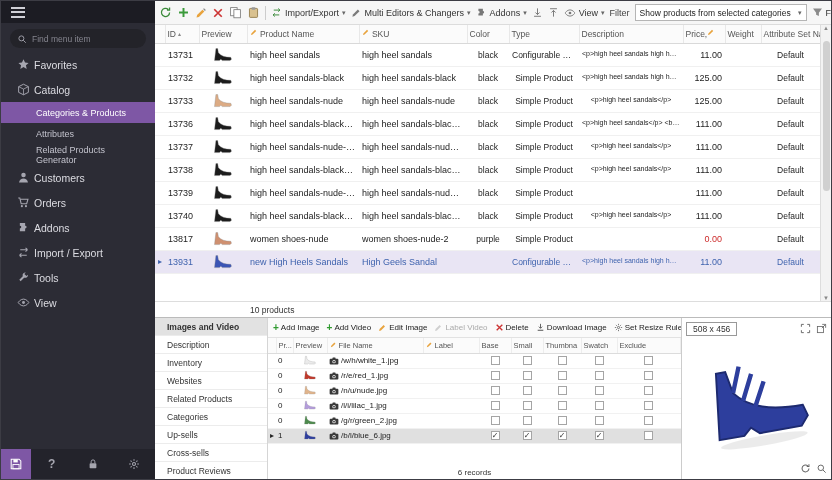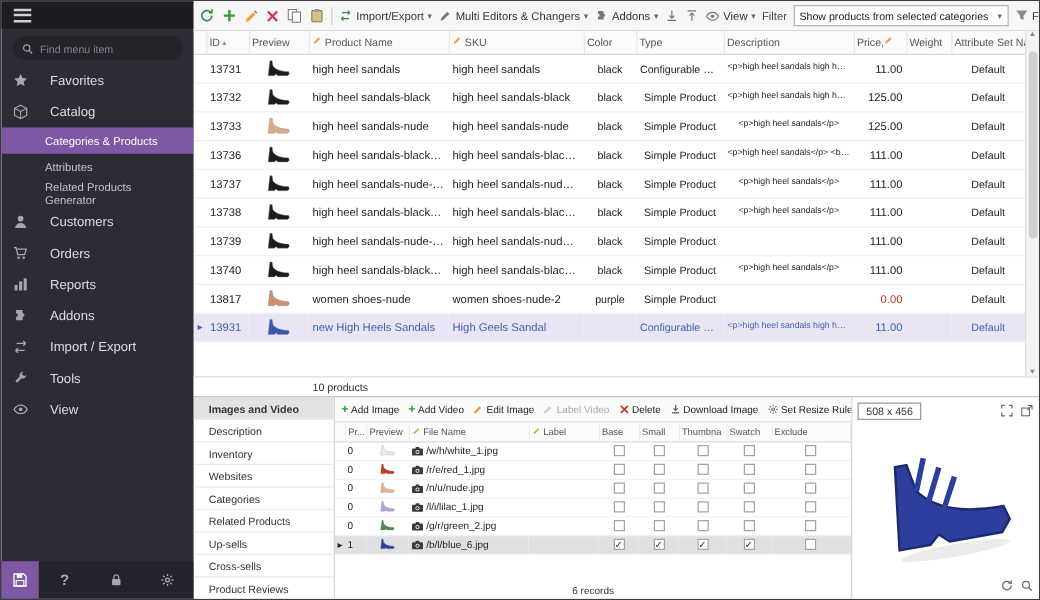--- a/index.html
+++ b/index.html
@@ -9,21 +9,21 @@
 
   
   .sidebar{width:154px;flex-shrink:0;background:#2c2c35;color:#d9d9e0;display:flex;flex-direction:column}
   .burger{height:22px;background:#1c1c23;display:flex;flex-direction:column;justify-content:center;gap:2.5px;padding:0 10px;cursor:pointer}
   .burger .bar{width:14px;height:2px;background:#cfcfd6}
   .searchbox{margin:6px 9px 4px;display:flex;align-items:center;gap:5px;background:#232329;border-radius:10px;height:19px;padding:0 7px}
   .searchbox svg{flex-shrink:0}
   .searchbox input{flex:1;min-width:0;background:transparent;border:none;outline:none;color:#b7b7c0;font-size:8.5px;font-family:"Liberation Sans",sans-serif}
   .searchbox input::placeholder{color:#84848e}
   .nav{flex:1;overflow:hidden}
-  .nav-item{height:25px;display:flex;align-items:center;gap:17px;padding:0 9px;font-size:10.5px;cursor:pointer;color:#dcdce2}
+  .nav-item{height:25px;display:flex;align-items:center;gap:4px;padding:0 16px;font-size:10.5px;cursor:pointer;color:#dcdce2}
   .nav-item svg{color:#a6a6b0;flex-shrink:0}
   .sub-item{height:21px;display:flex;align-items:center;padding:0 10px 0 35px;font-size:9px;color:#c3c3cd;cursor:pointer}
   .sub-item.active{background:#7e57a5;color:#fff}
   .bottombar{height:30px;background:#23232b;display:flex;align-items:center;flex-shrink:0}
   .bb-save{width:30px;height:30px;background:#7e57a5;display:flex;align-items:center;justify-content:center;cursor:pointer;flex-shrink:0}
   .bb-icon{flex:1;display:flex;align-items:center;justify-content:center;color:#a6a6b0;font-size:12px;font-weight:bold;cursor:pointer}
 
   
   .main{flex:1;min-width:0;display:flex;flex-direction:column;background:#fff}
   .toolbar{height:24px;flex-shrink:0;background:#f6f6f6;border-bottom:1px solid #dcdcdc;display:flex;align-items:center;gap:5px;padding:0 4px;font-size:9px;color:#333;white-space:nowrap;overflow:hidden}
@@ -131,28 +131,20 @@
           </svg>
         <span>Customers</span>
       </div>
       <div class="nav-item">
         <svg width="13" height="13" viewBox="0 0 16 16">
             <path d="M1.5 2.5h2l1.6 7h6.8l1.6-5.5H4.6" fill="none" stroke="currentColor" stroke-width="1.3"></path>
             <circle cx="6" cy="12.5" r="1.3" fill="currentColor"></circle>
             <circle cx="11" cy="12.5" r="1.3" fill="currentColor"></circle>
           </svg>
         <span>Orders</span>
-      </div>
-      <div class="nav-item">
-        <svg width="13" height="13" viewBox="0 0 16 16">
-            <rect x="2" y="8.5" width="3" height="5.5" fill="currentColor"></rect>
-            <rect x="6.5" y="5" width="3" height="9" fill="currentColor"></rect>
-            <rect x="11" y="2" width="3" height="12" fill="currentColor"></rect>
-          </svg>
-        <span>Reports</span>
       </div>
       <div class="nav-item">
         <svg width="13" height="13" viewBox="0 0 16 16">
             <path d="M6 2.5h4v3.2a1.8 1.8 0 1 1 0 3.6v3.2H3.5v-3.2a1.8 1.8 0 1 0 0-3.6V2.5z" fill="currentColor"></path>
           </svg>
         <span>Addons</span>
       </div>
       <div class="nav-item">
         <svg width="13" height="13" viewBox="0 0 16 16">
             <path d="M4 4.5h9M13 4.5l-2.5-2.3M13 4.5L10.5 6.8M12 11.5H3M3 11.5l2.5-2.3M3 11.5l2.5 2.3" fill="none" stroke="currentColor" stroke-width="1.3"></path>
@@ -489,22 +481,22 @@
     <div class="statusrow">
       <span>10 products</span>
     </div>
 
     <div class="bottom">
       <div class="dtabs">
           <div class="dtab active">Images and Video</div>
           <div class="dtab">Description</div>
           <div class="dtab">Inventory</div>
           <div class="dtab">Websites</div>
+          <div class="dtab">Related Products</div>
           <div class="dtab">Categories</div>
-          <div class="dtab">Related Products</div>
           <div class="dtab">Up-sells</div>
           <div class="dtab">Cross-sells</div>
           <div class="dtab">Product Reviews</div>
         </div>
 
       <div class="imgpanel">
         <div class="imgbar">
           <span class="ibtn">
               <span class="gplus">+</span>
               <span>Add Image</span>

